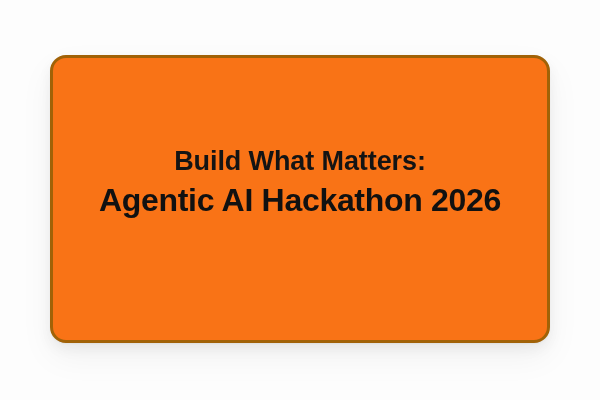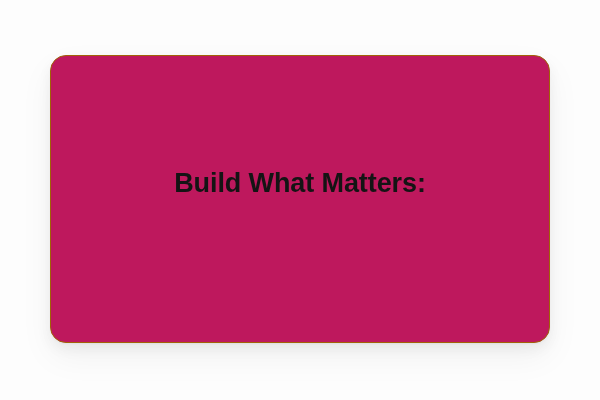--- a/index.html
+++ b/index.html
@@ -27,22 +27,22 @@
     justify-content: flex-start;
   }
 
   
   .slide-card {
     position: absolute;
     left: 50px;
     top: 55px;
     width: 500px;
     height: 288px;
-    background: #be185d;
-    border: 1px solid #a16207;
+    background: #f97316;
+    border: 3px solid #a16207;
     border-radius: 16px;
     box-sizing: border-box;
     box-shadow:
       0 1px 2px rgba(17, 17, 17, 0.04),
       0 6px 14px rgba(17, 17, 17, 0.055),
       0 14px 34px rgba(17, 17, 17, 0.05);
     display: flex;
     flex-direction: column;
     align-items: center;
     justify-content: center;
@@ -82,17 +82,18 @@
 </style>
 </head>
 <body>
 
 <div class="stage">
 
   <div class="slide-card">
 
     <div class="card-text">
       <span class="title-line-1">Build What Matters:</span>
+      <span class="title-line-2">Agentic AI Hackathon 2026</span>
     </div>
 
   </div>
 
 </div>
 
 </body></html>

